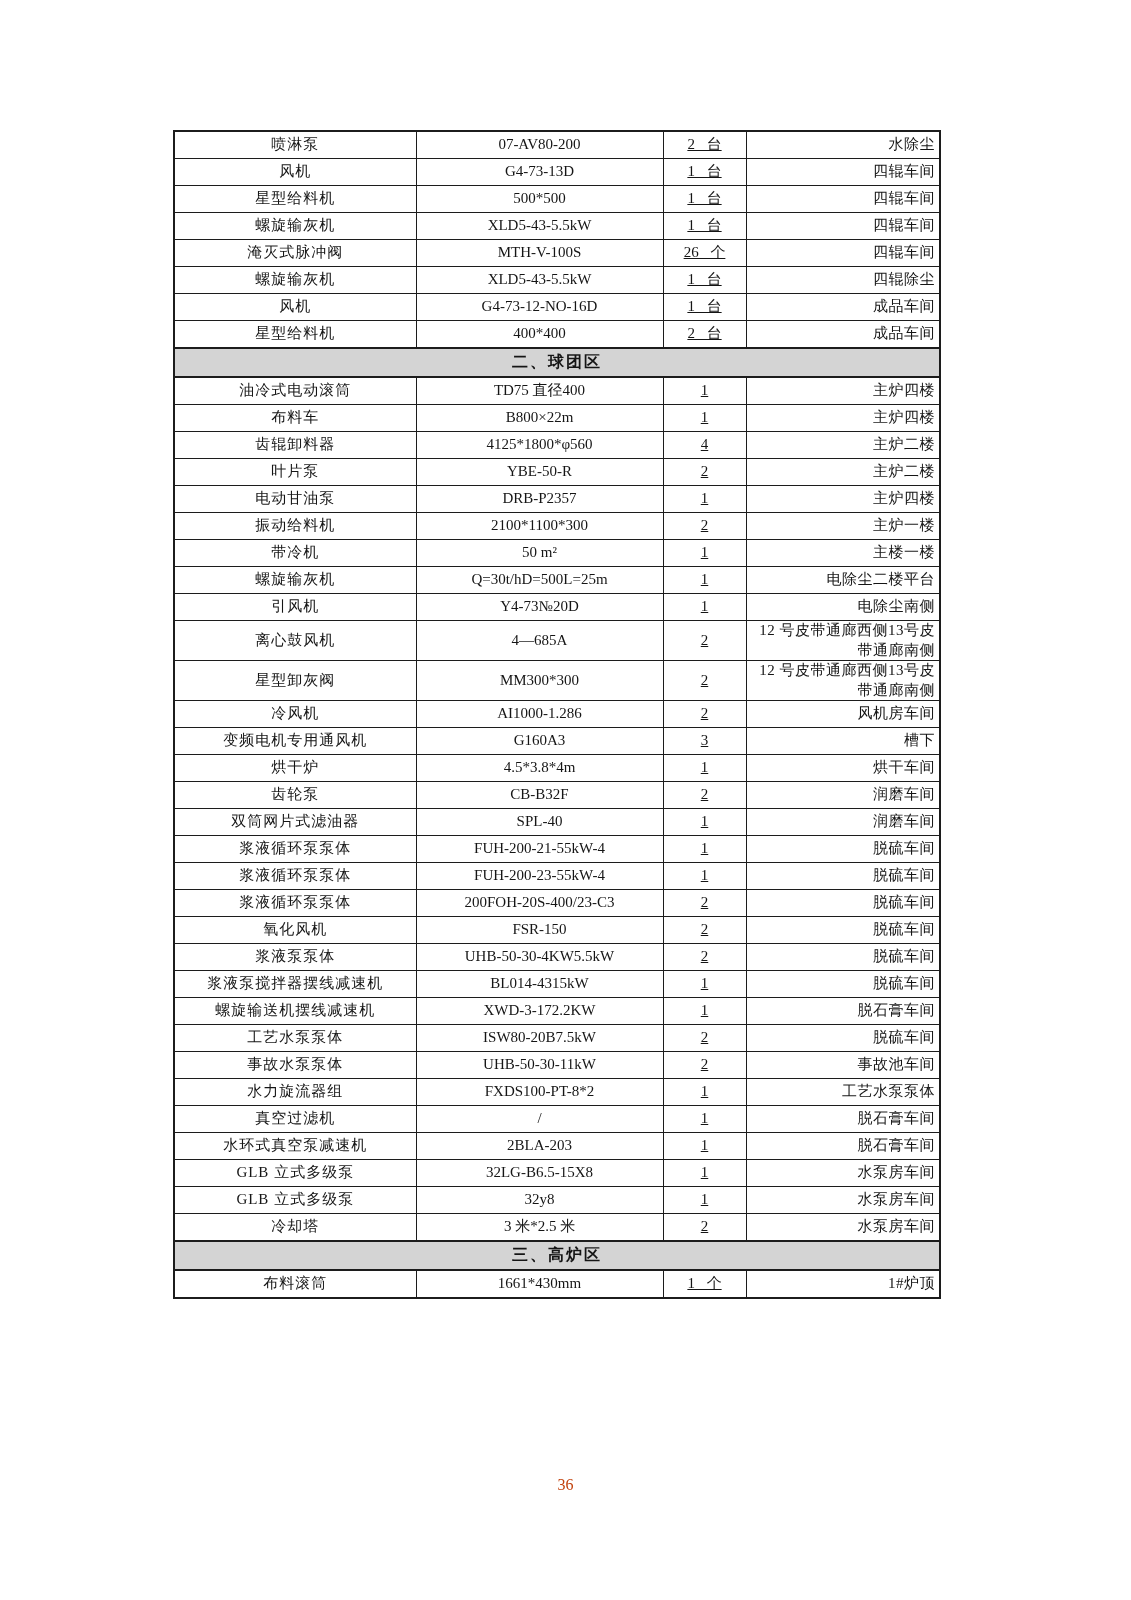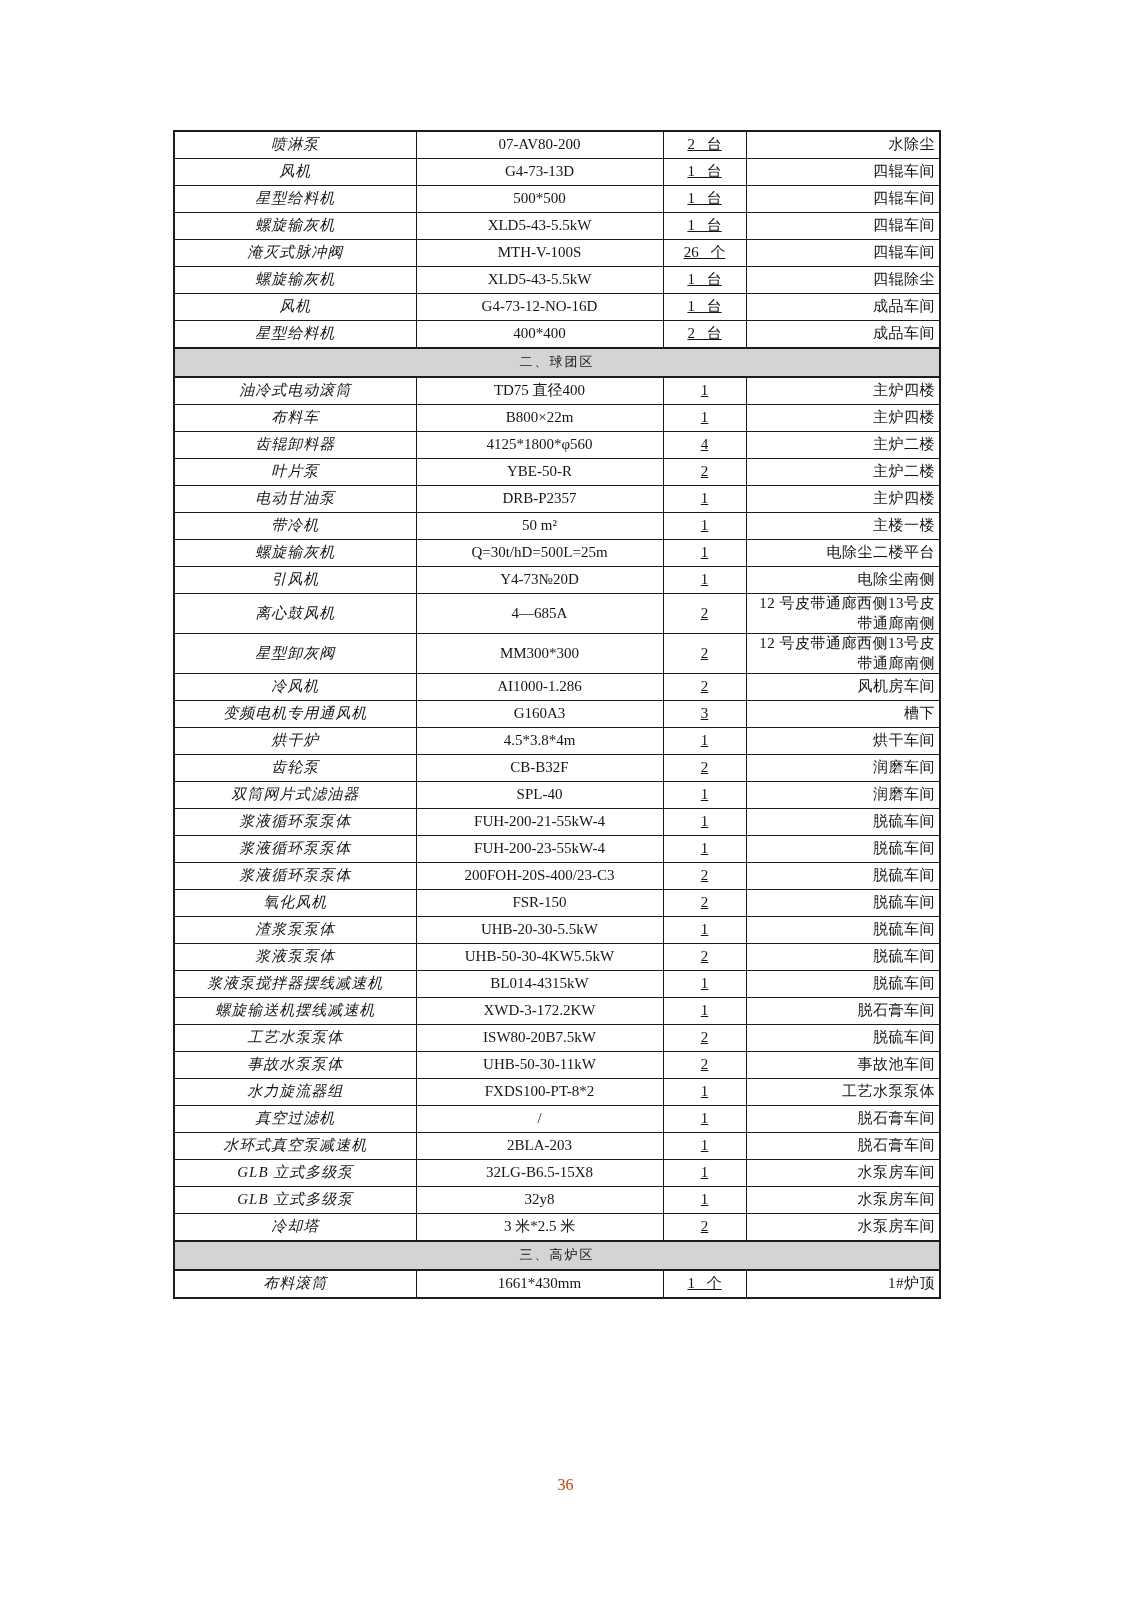--- a/index.html
+++ b/index.html
@@ -29,27 +29,27 @@
     border: 1px solid #1c1c1c;
     height: 26px;
     text-align: center;
     vertical-align: middle;
     font-size: 15px;
     line-height: 1.3;
     padding: 0 4px;
     color: #151515;
     overflow: hidden;
   }
-  table.equip td.c0 { letter-spacing: 1px; font-style: italic; }
+  table.equip td.c0 { letter-spacing: 1px; }
   table.equip td.c2 { word-spacing: 8px; text-decoration: underline; }
   table.equip td.c3 { letter-spacing: 0.5px; text-align: right; }
   table.equip td.section-header {
     background: #d4d4d4;
-    font-weight: normal;
-    font-size: 13px;
+    font-weight: bold;
+    font-size: 16px;
     height: 27px;
     letter-spacing: 2px;
     border-top: 2px solid #1c1c1c;
     border-bottom: 2px solid #1c1c1c;
   }
   .page-number {
     position: absolute;
     top: 1476px;
     left: 0;
     width: 100%;
@@ -146,20 +146,26 @@
           <td class="c2">2</td>
           <td class="c3">主炉二楼</td>
         </tr>
         <tr>
           <td class="c0">电动甘油泵</td>
           <td class="c1">DRB-P2357</td>
           <td class="c2">1</td>
           <td class="c3">主炉四楼</td>
         </tr>
         <tr>
+          <td class="c0">振动给料机</td>
+          <td class="c1">2100*1100*300</td>
+          <td class="c2">2</td>
+          <td class="c3">主炉一楼</td>
+        </tr>
+        <tr>
           <td class="c0">带冷机</td>
           <td class="c1">50 m²</td>
           <td class="c2">1</td>
           <td class="c3">主楼一楼</td>
         </tr>
         <tr>
           <td class="c0">螺旋输灰机</td>
           <td class="c1">Q=30t/hD=500L=25m</td>
           <td class="c2">1</td>
           <td class="c3">电除尘二楼平台</td>
@@ -230,26 +236,20 @@
           <td class="c2">2</td>
           <td class="c3">脱硫车间</td>
         </tr>
         <tr>
           <td class="c0">氧化风机</td>
           <td class="c1">FSR-150</td>
           <td class="c2">2</td>
           <td class="c3">脱硫车间</td>
         </tr>
         <tr>
-          <td class="c0">渣浆泵泵体</td>
-          <td class="c1">UHB-20-30-5.5kW</td>
-          <td class="c2">1</td>
-          <td class="c3">脱硫车间</td>
-        </tr>
-        <tr>
           <td class="c0">浆液泵泵体</td>
           <td class="c1">UHB-50-30-4KW5.5kW</td>
           <td class="c2">2</td>
           <td class="c3">脱硫车间</td>
         </tr>
         <tr>
           <td class="c0">浆液泵搅拌器摆线减速机</td>
           <td class="c1">BL014-4315kW</td>
           <td class="c2">1</td>
           <td class="c3">脱硫车间</td>

